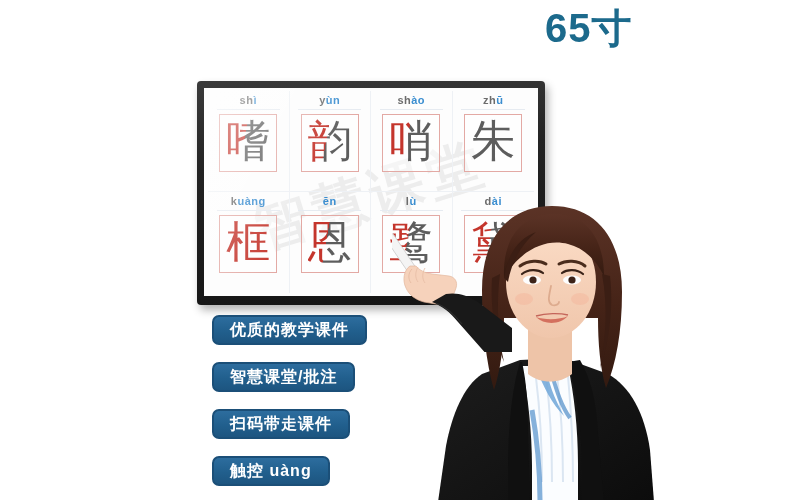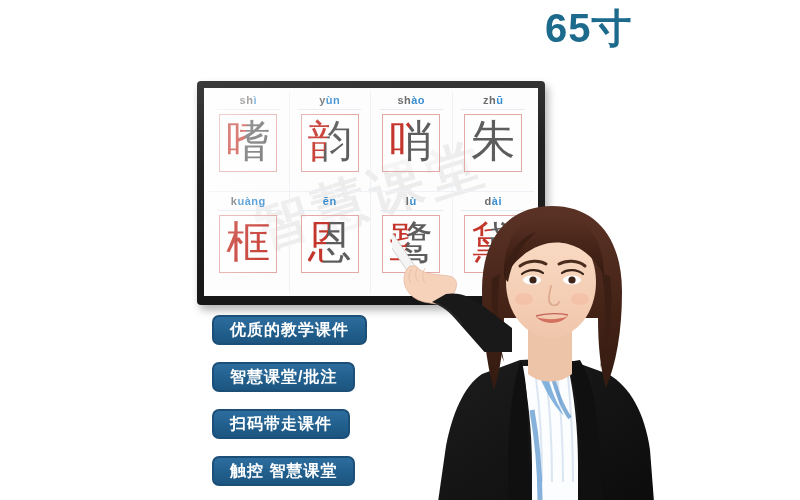--- a/index.html
+++ b/index.html
@@ -367,16 +367,16 @@
 
       <ellipse cx="120" cy="117" rx="9" ry="6" fill="#f3b49a" opacity="0.45"></ellipse>
       <ellipse cx="176" cy="117" rx="9" ry="6" fill="#f3b49a" opacity="0.45"></ellipse>
     </g>
   </svg>
 
   <div id="feature-list">
     <div class="feature-btn">优质的教学课件</div>
     <div class="feature-btn">智慧课堂/批注</div>
     <div class="feature-btn">扫码带走课件</div>
-    <div class="feature-btn">触控 智慧课堂</div>
+    <div class="feature-btn">触控 uàng</div>
   </div>
 
 </div>
 
 </body></html>

